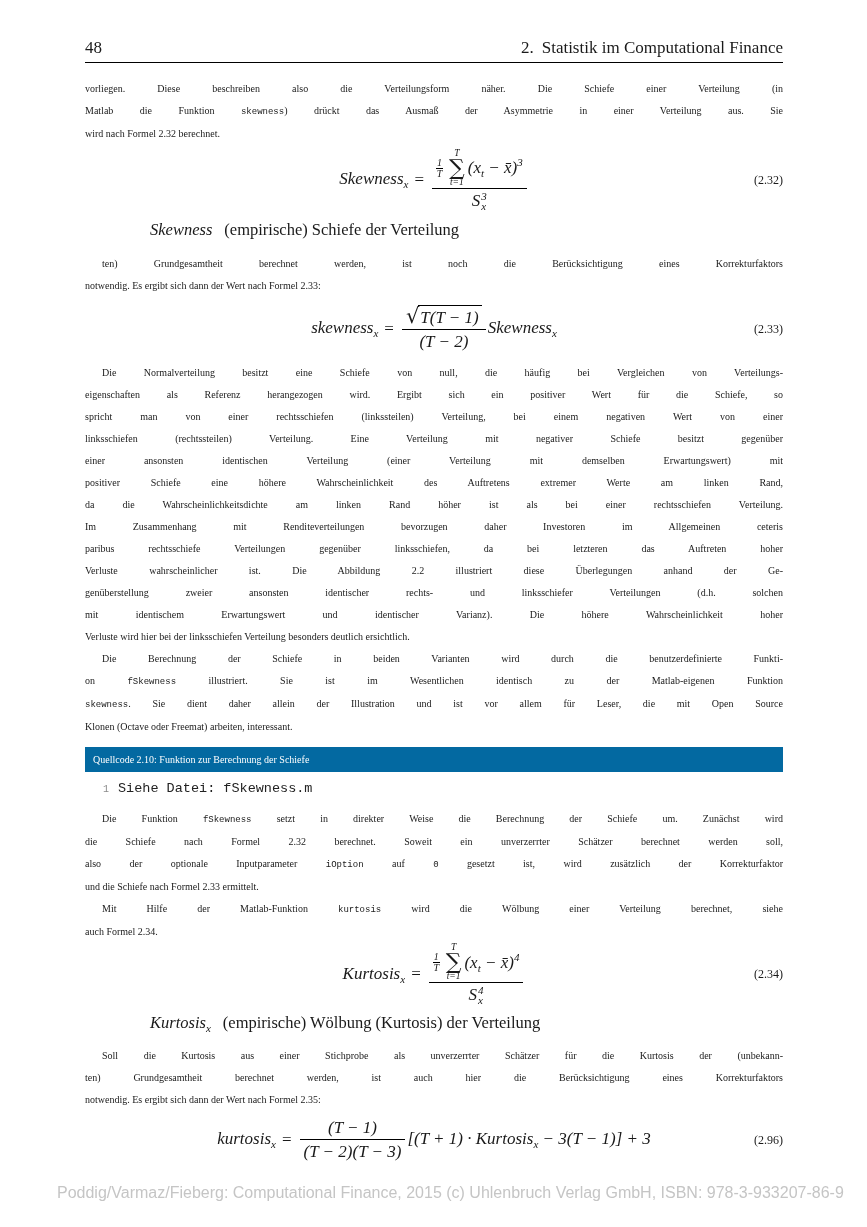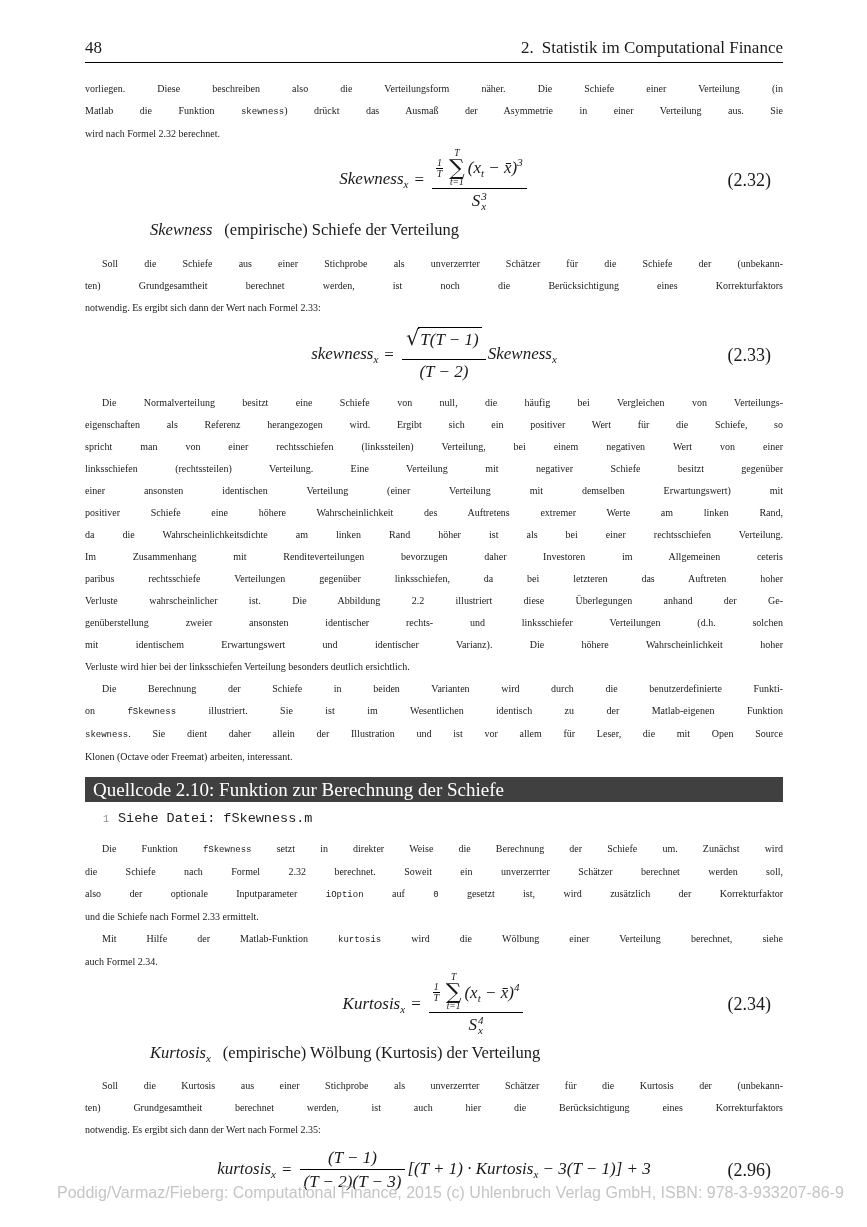--- a/index.html
+++ b/index.html
@@ -19,53 +19,53 @@
 
   
   .para { font-size:10px; line-height:22px; }
   .jline { text-align:justify; text-align-last:justify; white-space:normal; }
   .jline.last { text-align-last:left; }
   .para.indent .jline:first-child { text-indent:17px; }
   code.tt { font-family:"Liberation Mono", monospace; font-size:0.9em; }
 
   
   .eqrow { position:relative; display:flex; align-items:center; justify-content:center; }
-  .eqtag { position:absolute; right:12px; top:50%; transform:translateY(-50%);
-           font-size:18px; font-style:normal;font-family:Liberation Serif, serif; }
+  .eqtag { position:absolute; right:0; top:50%; transform:translateY(-50%);
+           font-size:12px; font-style:normal;font-family:Liberation Serif, serif; }
   .math { font-style:italic; font-size:17px; display:flex; align-items:center; }
   .math sub { font-size:11px; }
   .math sup { font-size:11px; }
   .rel { font-style:normal; margin:0 6px; }
   .frac { display:inline-flex; flex-direction:column; align-items:center; margin:0 2px; }
   .fnum { display:flex; align-items:center; justify-content:center; padding:0 4px 1px; }
   .fden { align-self:stretch; display:flex; align-items:flex-start; justify-content:center;
           border-top:1.2px solid #000; padding:2px 4px 0; }
   .sfrac { display:inline-flex; flex-direction:column; align-items:center;
            font-size:10px; line-height:10px; margin-right:3px; }
   .sfrac .t { border-bottom:0.9px solid #000; padding:0 1px; }
   .sig { display:inline-flex; flex-direction:column; align-items:center; margin:0 3px; }
   .sig .lim { font-size:9.5px; line-height:9px; }
   .sig .g { font-size:22px; line-height:20px; font-style:normal;
             font-family:"DejaVu Serif","DejaVu Sans",serif; }
   .supsub { display:inline-flex; flex-direction:column; align-items:flex-start;
             font-size:11px; line-height:10px; margin-left:1px; justify-content:center; }
   .sqrt { display:inline-flex; align-items:stretch; }
   .sqrt .radg { font-size:21px; line-height:23px; font-style:normal;
                 font-family:"DejaVu Serif","DejaVu Sans",serif; margin-right:-1px; }
-  .sqrt .bod { border-top:1.2px solid #000; padding:2px 3px 8px 2px; }
+  .sqrt .bod { border-top:1.2px solid #000; padding:2px 3px 0 2px; }
 
   
   .defline { font-size:16.5px; line-height:22px; margin-left:65px; }
   .defterm { font-style:italic; }
   .defterm sub { font-size:11px; }
   .defgap { display:inline-block; width:12px; }
 
   
-  .listingbar { margin-top:9px; background:#404040; color:#ffffff;
-                font-size:19px; line-height:17px; padding:4px 8px; }
+  .listingbar { margin-top:9px; background:#0369a1; color:#ffffff;
+                font-size:10px; line-height:17px; padding:4px 8px; }
   .codeline { margin:9px 0 0 18px; font-family:"Liberation Mono", monospace;
               font-size:13.5px; line-height:15px; color:#222; }
   .codeline .ln { font-size:10px; color:#8a8a8a; margin-right:9px; }
 
   
   .pagefoot { position:absolute; left:57px; top:1184px;
               font-family:"Liberation Sans", sans-serif; font-size:16px; color:#c5c5c5; }
 
   
   .mt-p1 { margin-top:15px; }
@@ -127,21 +127,20 @@
         </span>
       </span>
       <span class="eqtag">(2.32)</span>
     </div>
 
     <div class="defline mt-def1">
       <span class="defterm"><span>Skewness</span><sub></sub></span><span class="defgap"></span><span>(empirische) Schiefe der Verteilung</span>
     </div>
 
     <div class="para indent mt-p2">
-        <div class="jline">Soll die Schiefe aus einer Stichprobe als unverzerrter Schätzer für die Schiefe der (unbekann-</div>
         <div class="jline">ten) Grundgesamtheit berechnet werden, ist noch die Berücksichtigung eines Korrekturfaktors</div>
         <div class="jline last">notwendig. Es ergibt sich dann der Wert nach Formel 2.33:</div>
       </div>
 
     <div class="eqrow mt-eq233">
       <span class="math">
         <span><span>skewness</span><sub>x</sub></span>
         <span class="rel">=</span>
         <span class="frac">
           <span class="fnum">

